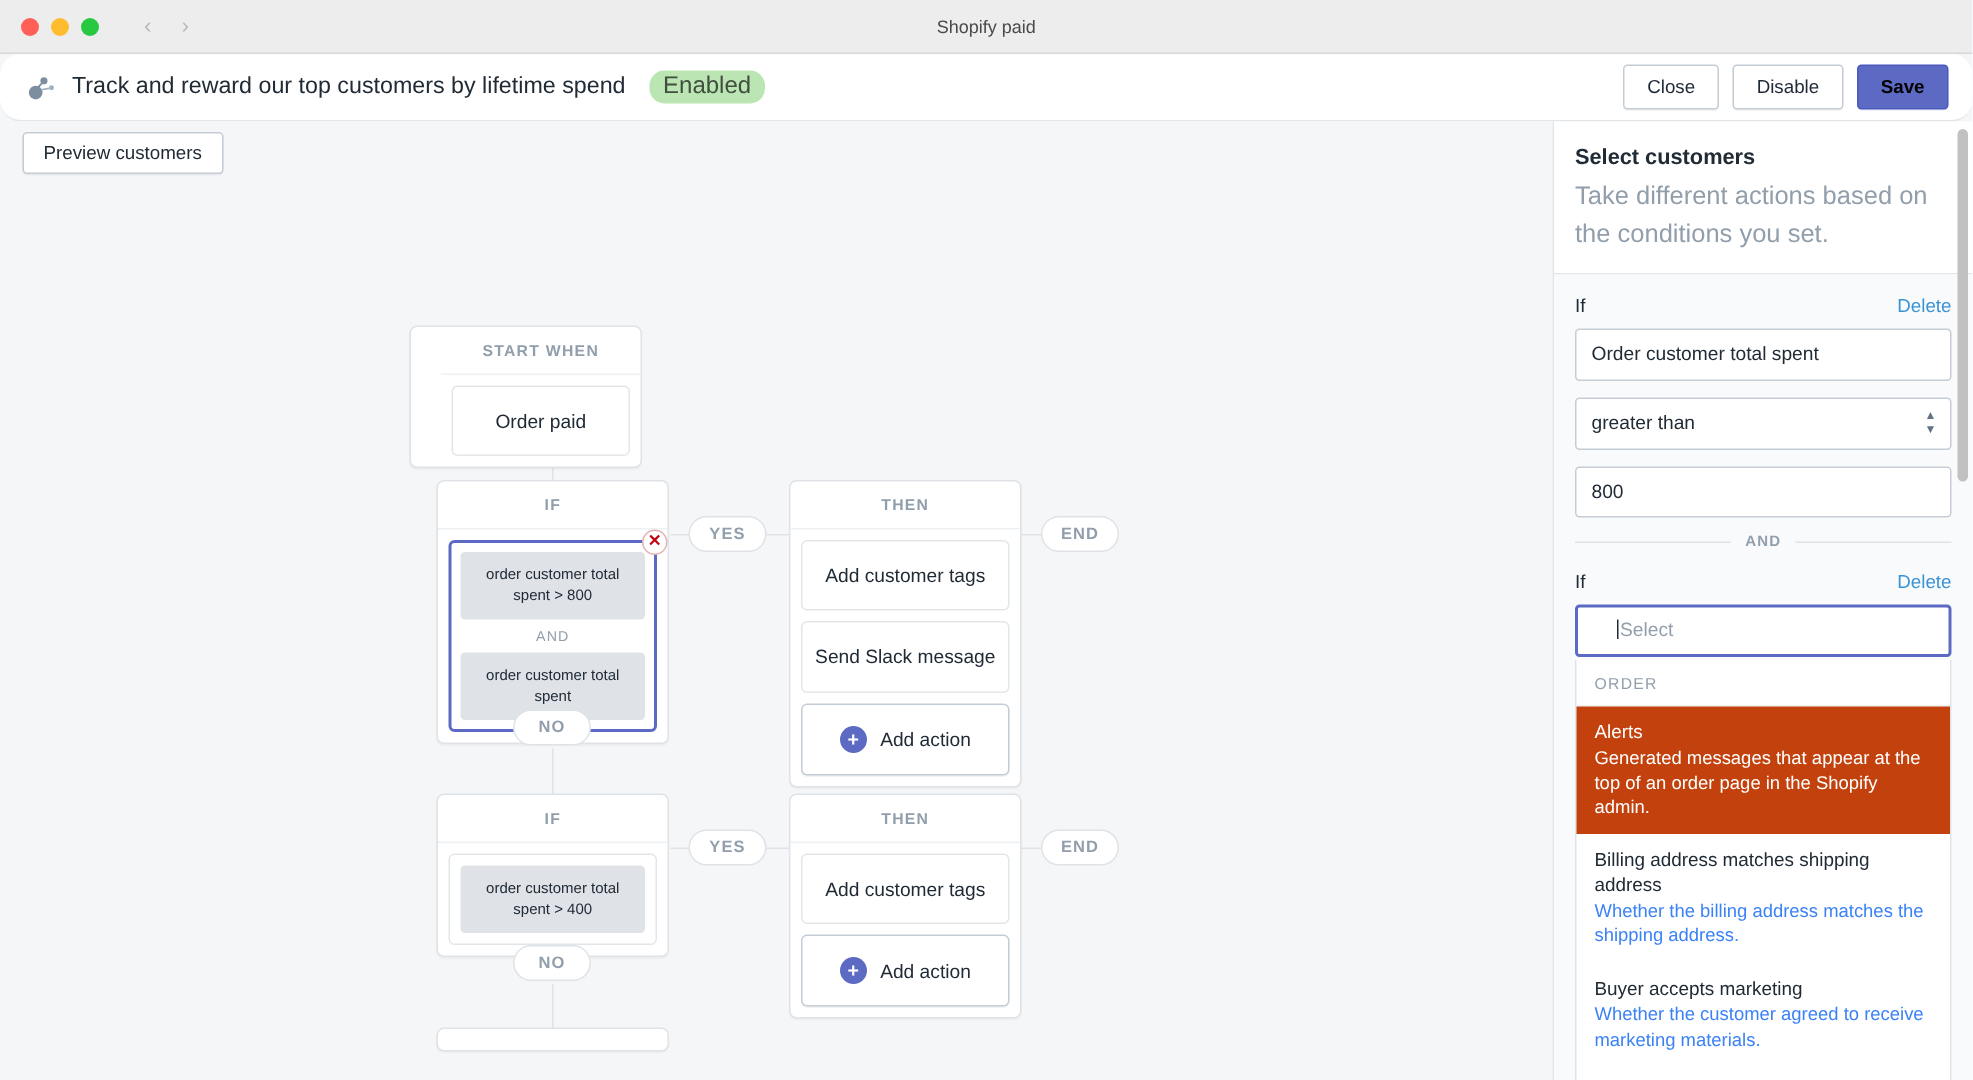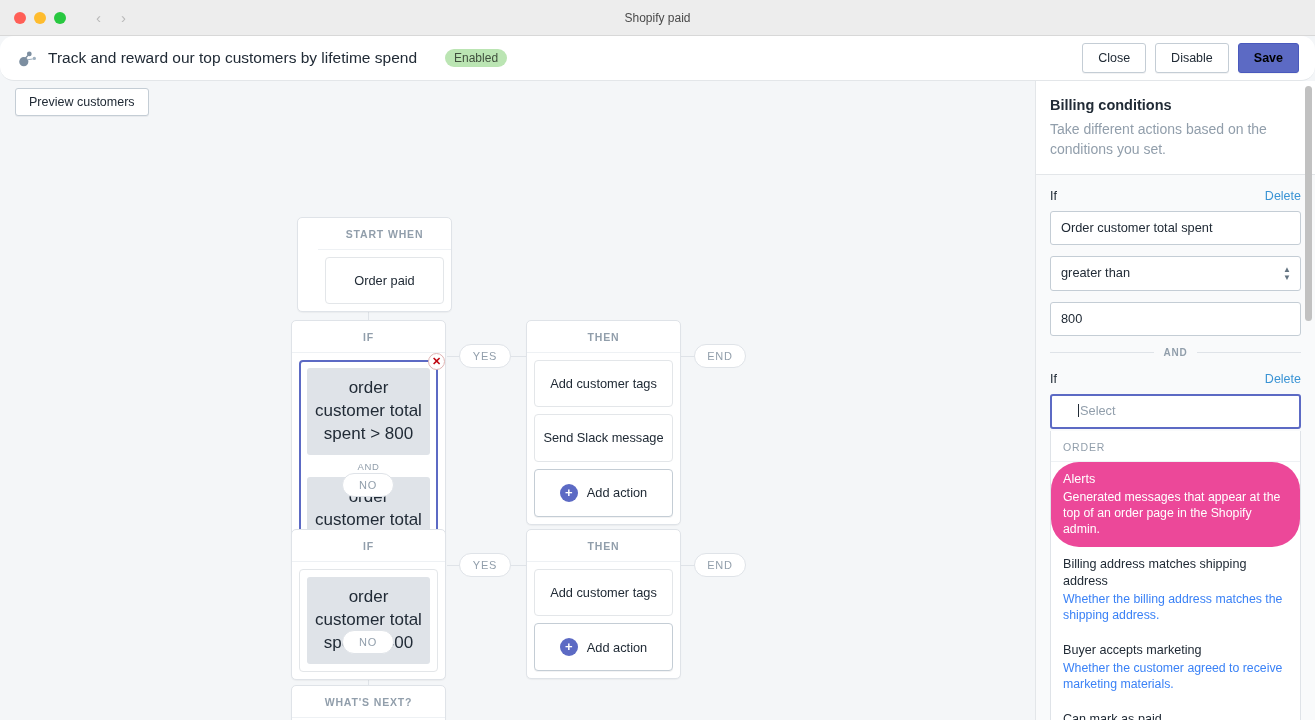--- a/index.html
+++ b/index.html
@@ -30,22 +30,22 @@
   }
 
   
   .appheader {
     height:45px; background:#ffffff; border-bottom:1px solid #e3e6e9;
     display:flex; align-items:center; padding:0 16px; gap:10px;border-radius:14px;
   }
   .flowicon { width:22px; height:22px; flex:none; }
   .apptitle { font-size:15.5px; color:#212b36; }
   .badge {
-    background:#bbe5b3; color:#414f3e; font-size:12px;
-    padding:2px 9px; border-radius:10px; margin-left:18px;
+    background:#bbe5b3; color:#414f3e; font-size:16px;
+    padding:2px 9px; border-radius:10px; margin-left:6px;
   }
   .hdrbtns { margin-left:auto; display:flex; gap:9px; }
   .btn {
     font-size:12.5px; padding:6px 15px; border-radius:3px;
     border:1px solid #c4cdd5; background:#ffffff; color:#212b36;
     cursor:pointer; line-height:1.3;
     box-shadow:0 1px 0 rgba(22,29,37,.05);
   }
   .btn.primary {
     background:#5c6ac4; border-color:#4959bd; color:#000000;font-weight:bold;
@@ -93,54 +93,54 @@
     flex:none; font-weight:bold;
   }
 
   
   .condblock {
     border:2px solid #5c6ac4; border-radius:4px; background:#fff;
     padding:6px; position:relative;
   }
   .condblock.plain { border:1px solid #e3e6e9; padding:7px; }
   .cond {
-    background:#dfe3e8; border-radius:3px; font-size:17px;
+    background:#dfe3e8; border-radius:3px; font-size:10px;
     color:#212b36; text-align:center; padding:9px 8px; line-height:1.35;
   }
   .andsep {
     text-align:center; font-size:9.5px; letter-spacing:.7px;
     color:#919eab; padding:6px 0 5px;
   }
   .closex {
     position:absolute; right:-9px; top:-9px;
     width:17px; height:17px; border-radius:50%;
     background:#fff; border:1.5px solid #e0b3b2; color:#bf0711;
     font-size:11px; line-height:14px; text-align:center; font-weight:bold;
     cursor:pointer;
   }
 
   .pill {
     position:absolute; background:#ffffff; border:1px solid #dfe3e8;
-    border-radius:13px; font-size:11px; font-weight:normal;
+    border-radius:13px; font-size:11px; font-weight:bold;
     letter-spacing:.75px; color:#919eab; text-align:center;
     padding:5px 0; width:52px;
   }
   .line { position:absolute; background:#dfe3e8; }
   .vline { width:1px; }
   .hline { height:1px; }
 
   
   .panel {
     position:absolute; right:0; top:0; width:280px; bottom:0;
     background:#ffffff; border-left:1px solid #e3e6e9;
     overflow:hidden;
   }
   .panel-head { padding:16px 14px 14px; border-bottom:1px solid #e3e6e9; }
   .panel-title { font-size:14.5px; font-weight:bold; color:#212b36; }
-  .panel-sub { font-size:14px; color:#919eab; margin-top:6px; line-height:1.45; }
+  .panel-sub { font-size:17px; color:#919eab; margin-top:6px; line-height:1.45; }
   .panel-body { padding:14px; background:#f9fafb; min-height:100%; }
   .row-if {
     display:flex; align-items:center; justify-content:space-between;
     margin-bottom:8px;
   }
   .lbl-if { font-size:12.5px; color:#212b36; }
   .delete { font-size:12.5px; color:#3a93d4; cursor:pointer; }
   .field {
     width:100%; background:#ffffff; border:1px solid #c4cdd5;
     border-radius:3px; font-size:12.8px; color:#212b36;
@@ -172,21 +172,21 @@
     border:1px solid #dfe3e8; border-top:none; background:#ffffff;
     margin-top:-9px;
   }
   .dd-group {
     font-size:10.5px; letter-spacing:.85px; color:#919eab;
     padding:10px 12px 8px; border-bottom:1px solid #eef1f4;
   }
   .dd-item { padding:9px 12px 10px; cursor:pointer; }
   .dd-item .t { font-size:12.6px; color:#212b36; line-height:1.32; }
   .dd-item .d { font-size:12.3px; color:#3b82f6; line-height:1.32; margin-top:1px; }
-  .dd-item.sel { background:#ec4899;border-radius:28px; }
+  .dd-item.sel { background:#c2410c; }
   .dd-item.sel .t, .dd-item.sel .d { color:#ffffff; }
 
   .scrollbar {
     position:absolute; right:3px; top:5px; width:7px; height:235px;
     background:#c1c1c1; border-radius:4px; cursor:pointer;
   }
 </style>
 </head>
 <body>
 
@@ -234,21 +234,21 @@
         <div class="line hline" style="left:511px; top:275px; width:15px;"></div>
         <div class="line hline" style="left:681px; top:275px; width:14px;"></div>
         <div class="line vline" style="left:368px; top:373px; height:19px;"></div>
         <div class="line vline" style="left:368px; top:418px; height:35px;"></div>
         <div class="line hline" style="left:447px; top:484px; width:14px;"></div>
         <div class="line hline" style="left:511px; top:484px; width:15px;"></div>
         <div class="line hline" style="left:681px; top:484px; width:14px;"></div>
         <div class="line vline" style="left:368px; top:530px; height:18px;"></div>
         <div class="line vline" style="left:368px; top:575px; height:32px;"></div>
 
-        <div class="node" style="left:297px; top:136px; width:155px;padding-left:20px;">
+        <div class="node" style="left:273px; top:136px; width:155px;padding-left:20px;">
           <div class="cap">START WHEN</div>
           <div class="inner">
             <div class="card">Order paid</div>
           </div>
         </div>
 
         <div class="node" style="left:291px; top:239px; width:155px; border-color:#dfe3e8;">
           <div class="cap">IF</div>
           <div class="inner">
             <div class="condblock">
@@ -294,33 +294,32 @@
           <div class="inner">
             <div class="card">Add customer tags</div>
             <div class="card action">
               <span class="plus">+</span>
               <span>Add action</span>
             </div>
           </div>
         </div>
 
         <div class="node" style="left:291px; top:604px; width:155px;">
-          <div class="cap">WHAT'S NEXT?</div>
           <div class="inner">
             
             
           </div>
         </div>
 
       </div>
     </div>
 
     <div class="panel">
       <div class="panel-head">
-        <div class="panel-title">Billing conditions</div>
+        <div class="panel-title">Select customers</div>
         <div class="panel-sub">Take different actions based on the conditions you set.</div>
       </div>
 
       <div class="panel-body">
 
         <div class="row-if">
           <span class="lbl-if">If</span>
           <span class="delete">Delete</span>
         </div>
         <div class="field">Order customer total spent</div>

